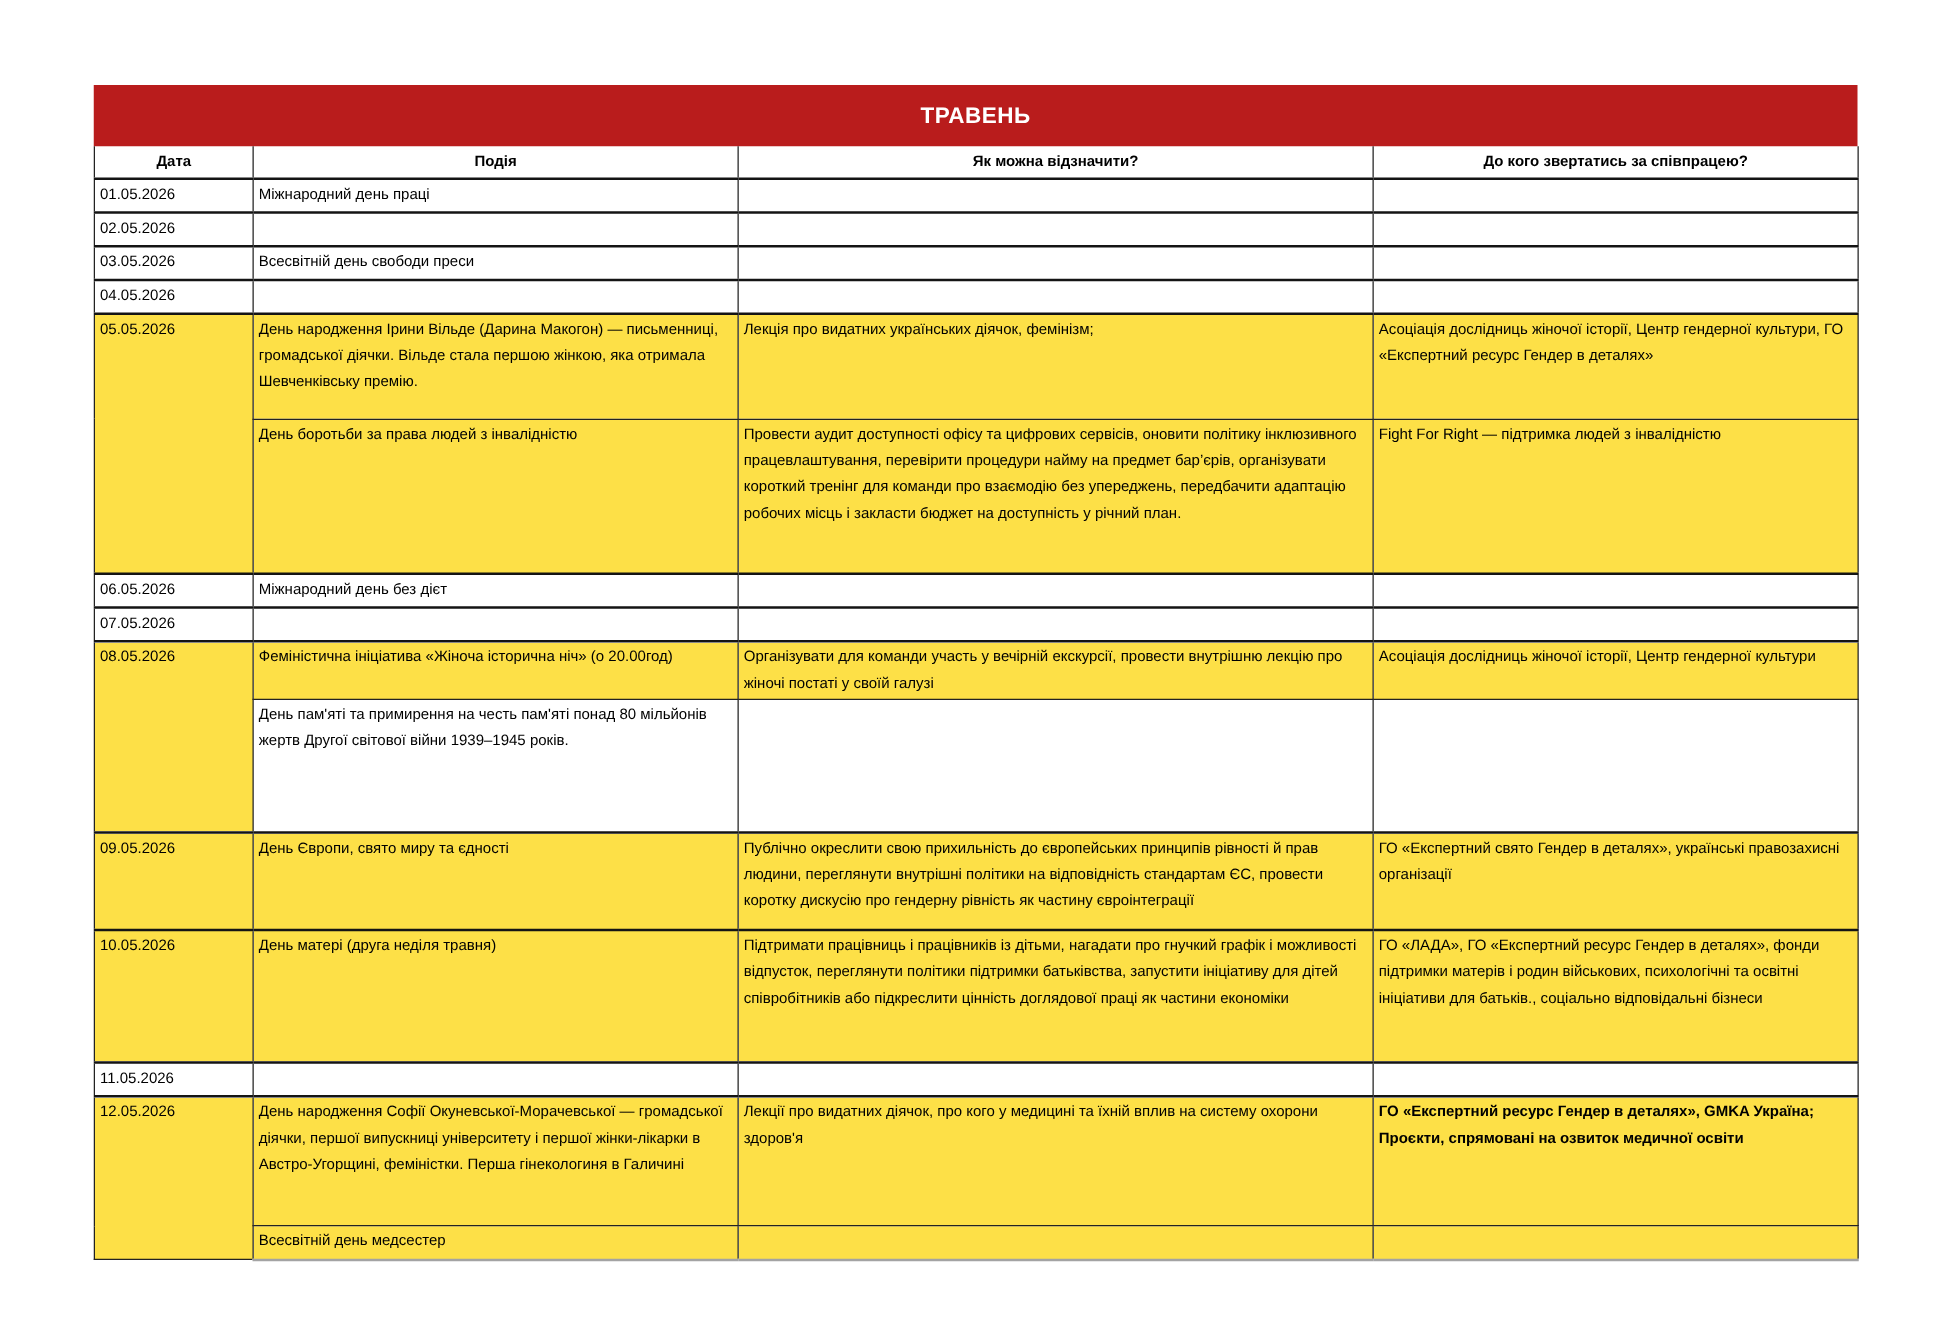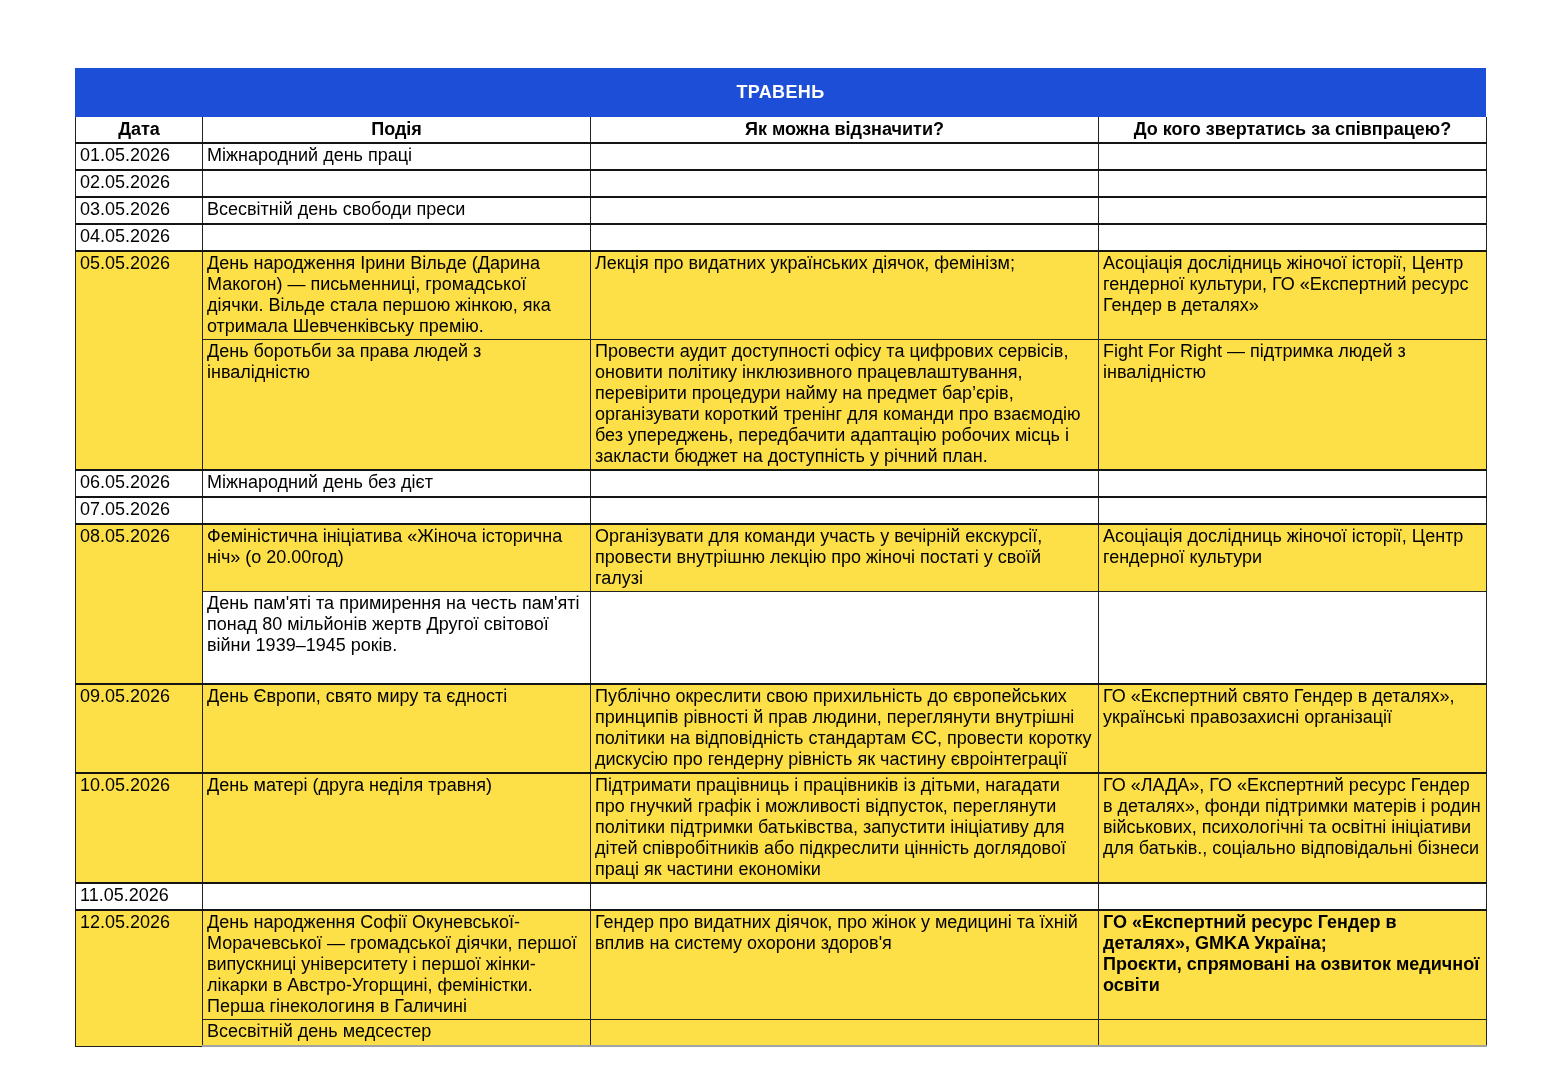--- a/index.html
+++ b/index.html
@@ -1,29 +1,29 @@
 <!DOCTYPE html>
 <html lang="uk"><head>
 <meta charset="utf-8">
 <style>
   html,body{margin:0;padding:0;background:#fff;}
   body{width:1558px;height:1070px;position:relative;font-family:"Liberation Sans",sans-serif;color:#000;}
   .doc{position:absolute;left:75px;top:68px;width:1411px;}
-  .banner{height:49px;background:#1d4ed8;display:flex;align-items:center;justify-content:center;}
+  .banner{height:49px;background:#b91c1c;display:flex;align-items:center;justify-content:center;}
   .banner span{color:#fff;font-weight:bold;font-size:18px;letter-spacing:.4px;}
-  table.cal{table-layout:fixed;width:1411px;border-collapse:collapse;font-size:18px;line-height:21px;}
+  table.cal{table-layout:fixed;width:1411px;border-collapse:collapse;font-size:12px;line-height:21px;}
   .cal col.c1{width:127px}.cal col.c2{width:388px}.cal col.c3{width:508px}.cal col.c4{width:388px}
   .cal th,.cal td{border:1px solid #222;vertical-align:top;padding:1px 4px 2px 4px;overflow:hidden;word-wrap:break-word;}
   .cal th{font-weight:bold;text-align:center;padding:2px 4px;border-top:none;border-bottom:2px solid #141414;}
   .cal tr.major>td{border-top:2px solid #141414;}
   .cal tr:last-child>td{border-bottom:2px solid #a3a3a3;}
   .date{text-align:left;padding-right:5px;}
   .hl{background:#fde047;}
   .pre{white-space:pre-line;font-weight:bold;}
-  tr.h27{height:27px} tr.h46{height:46px} tr.h78{height:78px} tr.h82{height:92px}
+  tr.h27{height:27px} tr.h46{height:46px} tr.h78{height:78px} tr.h82{height:106px}
   tr.h84{height:84px} tr.h104{height:104px} tr.h106{height:106px} tr.h124{height:124px}
 </style>
 </head>
 <body>
 
 <div class="doc">
   <div class="banner">
     <span>ТРАВЕНЬ</span>
   </div>
   <table class="cal">
@@ -114,21 +114,21 @@
       </tr>
       <tr class="major h27">
         <td class="date">11.05.2026</td>
         <td></td>
         <td></td>
         <td></td>
       </tr>
       <tr class="major h104">
         <td class="date hl" rowspan="2">12.05.2026</td>
         <td class="hl">День народження Софії Окуневської-Морачевської — громадської діячки, першої випускниці університету і першої жінки-лікарки в Австро-Угорщині, феміністки. Перша гінекологиня в Галичині</td>
-        <td class="hl">Гендер про видатних діячок, про жінок у медицині та їхній вплив на систему охорони здоров'я</td>
+        <td class="hl">Лекції про видатних діячок, про кого у медицині та їхній вплив на систему охорони здоров'я</td>
         <td class="hl pre">ГО «Експертний ресурс Гендер в деталях», GMKA Україна;
 Проєкти, спрямовані на озвиток медичної освіти</td>
       </tr>
       <tr class="h27">
         <td class="hl">Всесвітній день медсестер</td>
         <td class="hl"></td>
         <td class="hl"></td>
       </tr>
     </tbody>
   </table>

